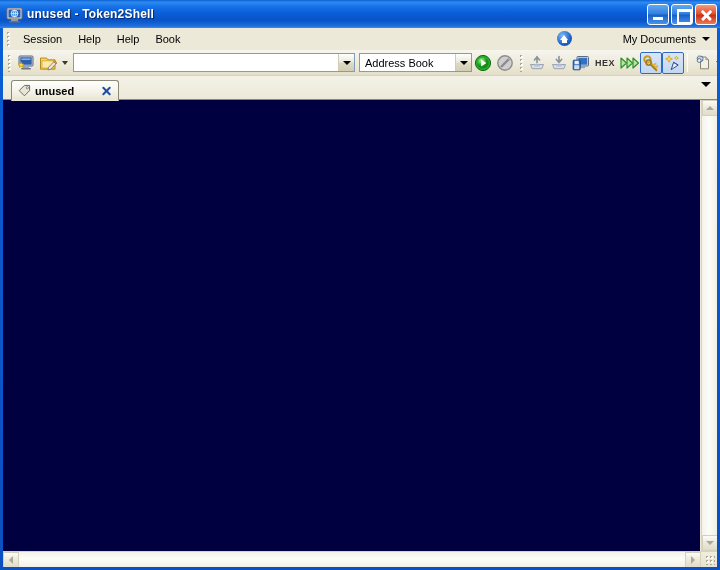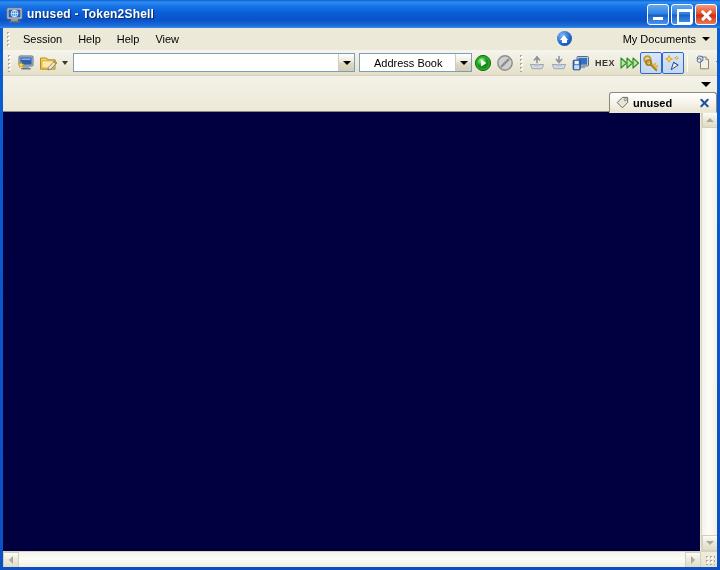--- a/index.html
+++ b/index.html
@@ -210,38 +210,37 @@
   }
   .combo-arrow i {
     width:0;height:0;border-left:4px solid transparent;border-right:4px solid transparent;
     border-top:4px solid #000;
   }
   .ab-combo {
     display:flex; align-items:stretch; height:19px; margin-left:4px; flex:0 0 auto;
     width:113px; border:1px solid #7f9db9; background:#fff;
   }
   .ab-text {
-    flex:1 1 auto; display:flex; align-items:center; padding-left:14px;
+    flex:1 1 auto; display:flex; align-items:center; padding-left:5px;
     font-size:11px; color:#000; background:#fff; white-space:nowrap;
   }
   .hex-label {
     font-size:9px; font-weight:bold; color:#333; letter-spacing:.5px;
     padding:0 3px; flex:0 0 auto; cursor:default;text-align:right;
   }
 
   
   .tabstrip {
-    height: 36px;
+    height: 24px;
     background: linear-gradient(180deg,#f4f2e8 0%, #ece9d8 100%);
     display:flex; align-items:flex-end;
     flex: 0 0 auto;
     position: relative;
     padding-left: 8px;
     border-bottom: 1px solid #8b8878;
-    justify-content: flex-end;
   }
   .tab {
     height: 21px;
     display:flex; align-items:center; gap:4px;
     padding: 0 5px 0 6px;
     background: linear-gradient(180deg,#ffffff 0%, #f5f3e9 55%, #e9e5d2 100%);
     border:1px solid #8b8878; border-bottom:1px solid #ece9d8;
     border-radius: 3px 3px 0 0;
     position:relative; top:2px;
     cursor:default; min-width: 108px;
@@ -342,21 +341,21 @@
     </span>
   </div>
 
   <div class="client">
 
     <div class="menubar">
       <span class="gripper"></span>
       <span class="menu-item">Session</span>
       <span class="menu-item">Help</span>
       <span class="menu-item">Help</span>
-      <span class="menu-item">View</span>
+      <span class="menu-item">Book</span>
 
       <span class="mydocs">
         <span class="mydocs-icon"></span>
         <span class="mydocs-label">My Documents</span>
         <span class="mini-caret"></span>
       </span>
     </div>
 
     <div class="toolbar">
       <span class="tb-grip"></span>

